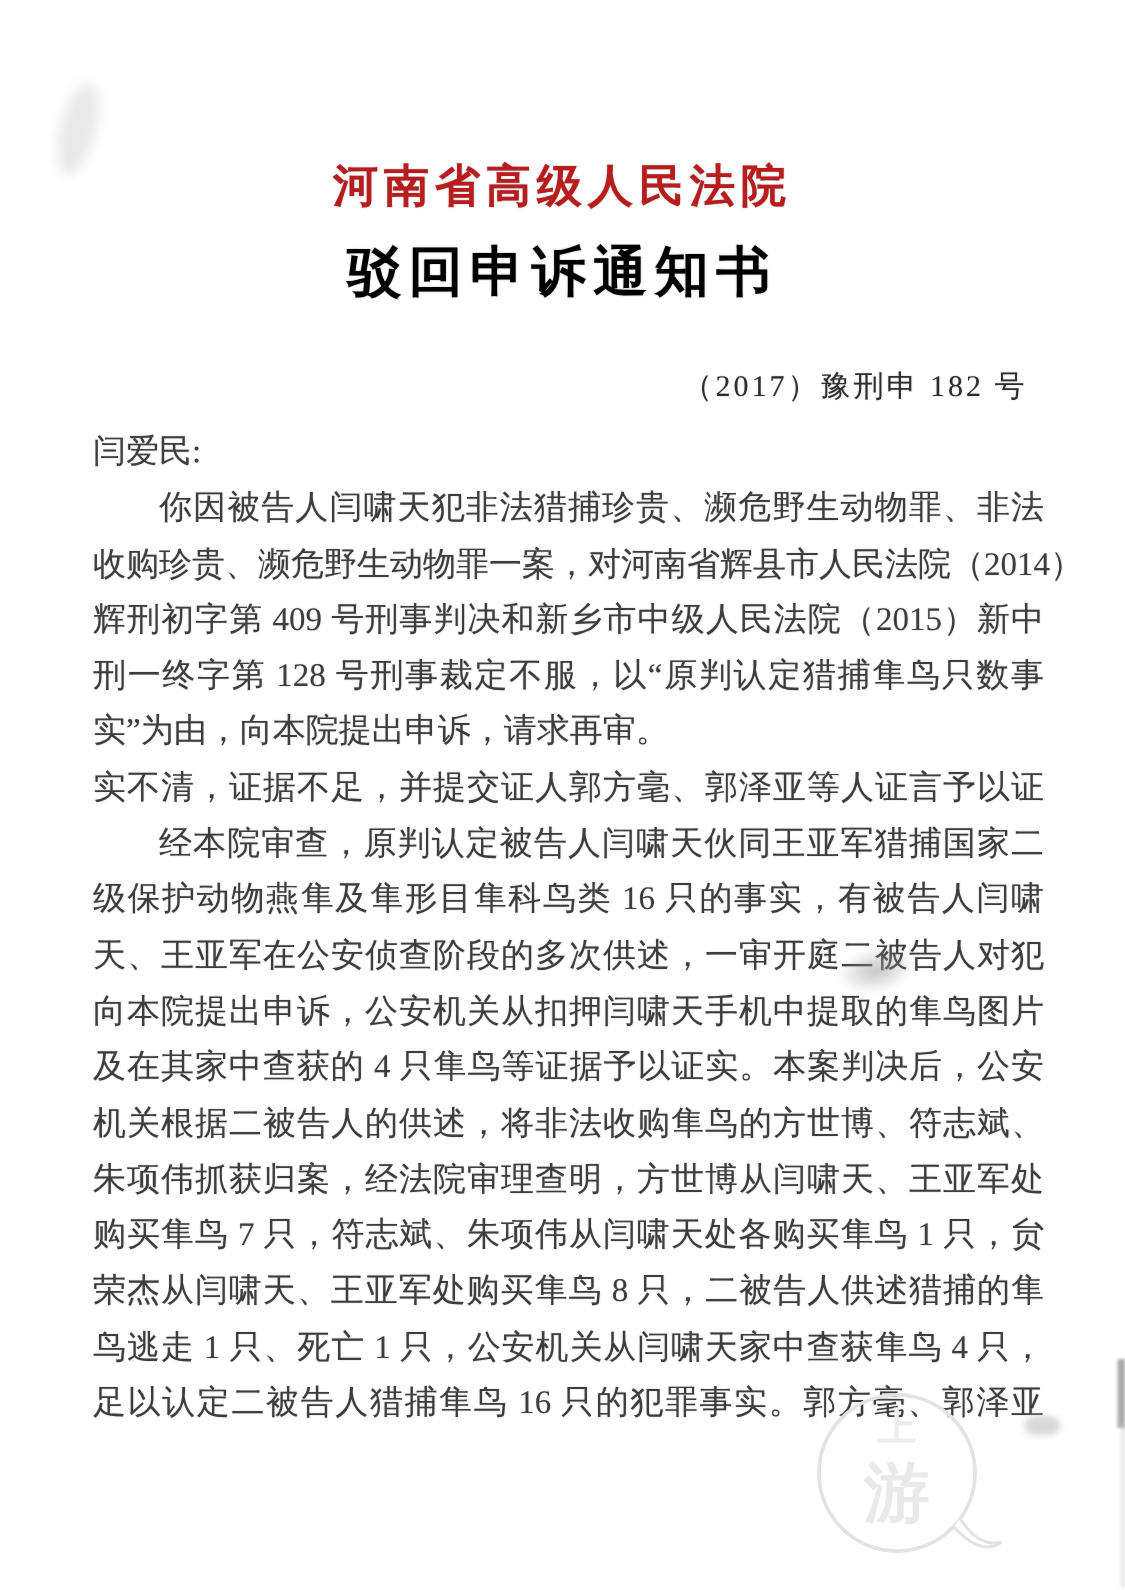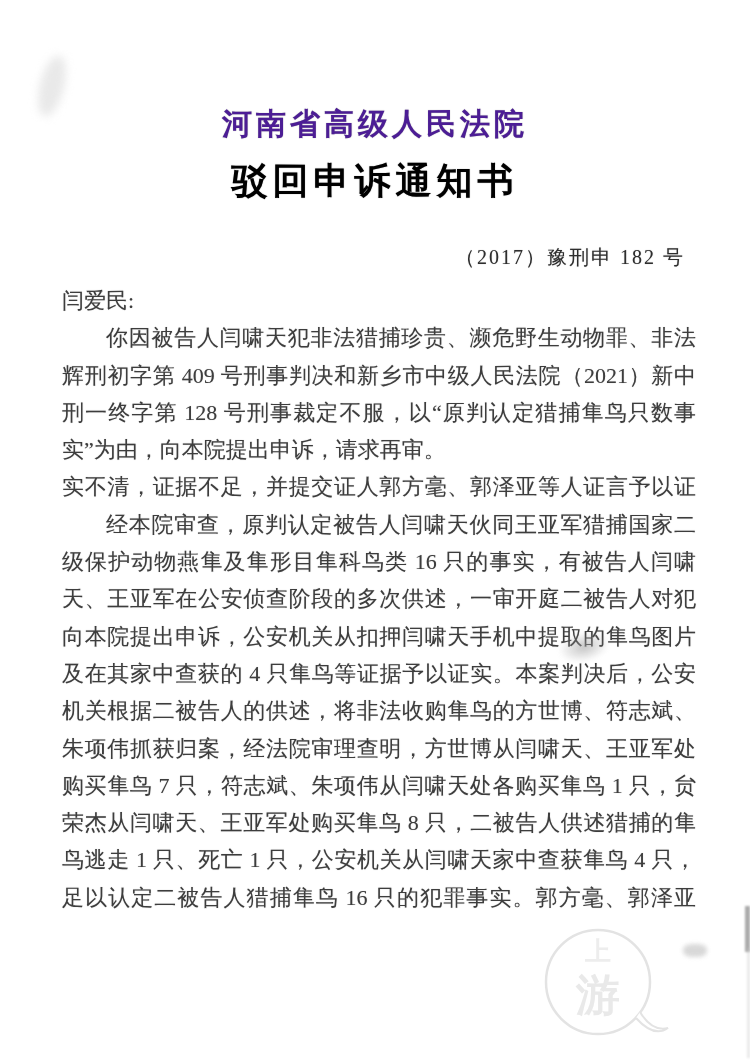--- a/index.html
+++ b/index.html
@@ -8,21 +8,21 @@
     width:750px;height:1060px;
     background:#ffffff;
     overflow:hidden;
     font-family:"Liberation Serif","DejaVu Serif",serif;
   }
   
   .court{
     position:absolute;left:0;top:104px;width:100%;
     margin:0;text-align:center;
     font-size:30px;font-weight:bold;letter-spacing:4px;
-    color:#4c1d95;text-shadow:0 0 1px rgba(40,40,40,.45);
+    color:#b91c1c;text-shadow:0 0 1px rgba(40,40,40,.45);
   }
   .doc-title{
     position:absolute;left:0;top:157px;width:100%;
     margin:0;text-align:center;
     font-size:36px;font-weight:bold;letter-spacing:5px;
     color:#000000;text-shadow:0 0 1px rgba(30,30,30,.5);
   }
   .case-number{
     position:absolute;top:244px;right:65px;
     font-size:20px;letter-spacing:2px;
@@ -74,21 +74,22 @@
 
   <div class="smudge s1"></div>
 
   <h1 class="court">河南省高级人民法院</h1>
   <h2 class="doc-title">驳回申诉通知书</h2>
   <div class="case-number">（2017）豫刑申 182 号</div>
 
   <div class="body-block">
     <div class="line left">闫爱民:</div>
     <div class="line indent">你因被告人闫啸天犯非法猎捕珍贵、濒危野生动物罪、非法</div>
-    <div class="line">辉刑初字第 409 号刑事判决和新乡市中级人民法院（2021）新中</div>
+    <div class="line">收购珍贵、濒危野生动物罪一案，对河南省辉县市人民法院（2014）</div>
+    <div class="line">辉刑初字第 409 号刑事判决和新乡市中级人民法院（2015）新中</div>
     <div class="line">刑一终字第 128 号刑事裁定不服，以“原判认定猎捕隼鸟只数事</div>
     <div class="line left">实”为由，向本院提出申诉，请求再审。</div>
     <div class="line">实不清，证据不足，并提交证人郭方毫、郭泽亚等人证言予以证</div>
     <div class="line indent">经本院审查，原判认定被告人闫啸天伙同王亚军猎捕国家二</div>
     <div class="line">级保护动物燕隼及隼形目隼科鸟类 16 只的事实，有被告人闫啸</div>
     <div class="line">天、王亚军在公安侦查阶段的多次供述，一审开庭二被告人对犯</div>
     <div class="line">向本院提出申诉，公安机关从扣押闫啸天手机中提取的隼鸟图片</div>
     <div class="line">及在其家中查获的 4 只隼鸟等证据予以证实。本案判决后，公安</div>
     <div class="line">机关根据二被告人的供述，将非法收购隼鸟的方世博、符志斌、</div>
     <div class="line">朱项伟抓获归案，经法院审理查明，方世博从闫啸天、王亚军处</div>

